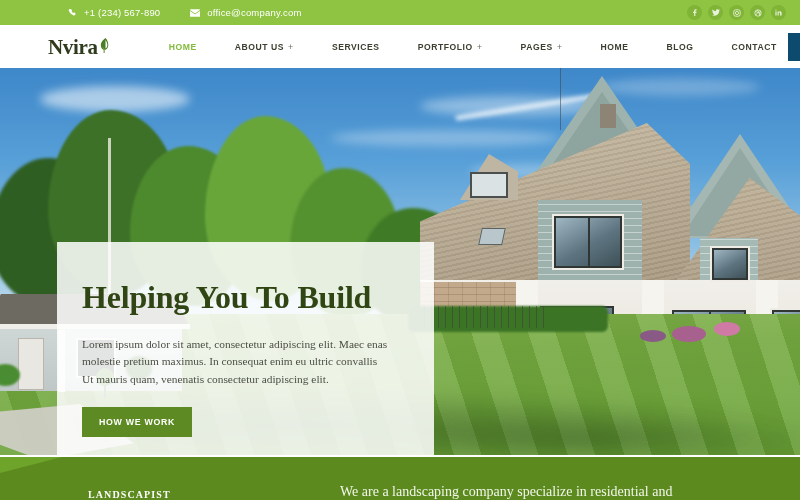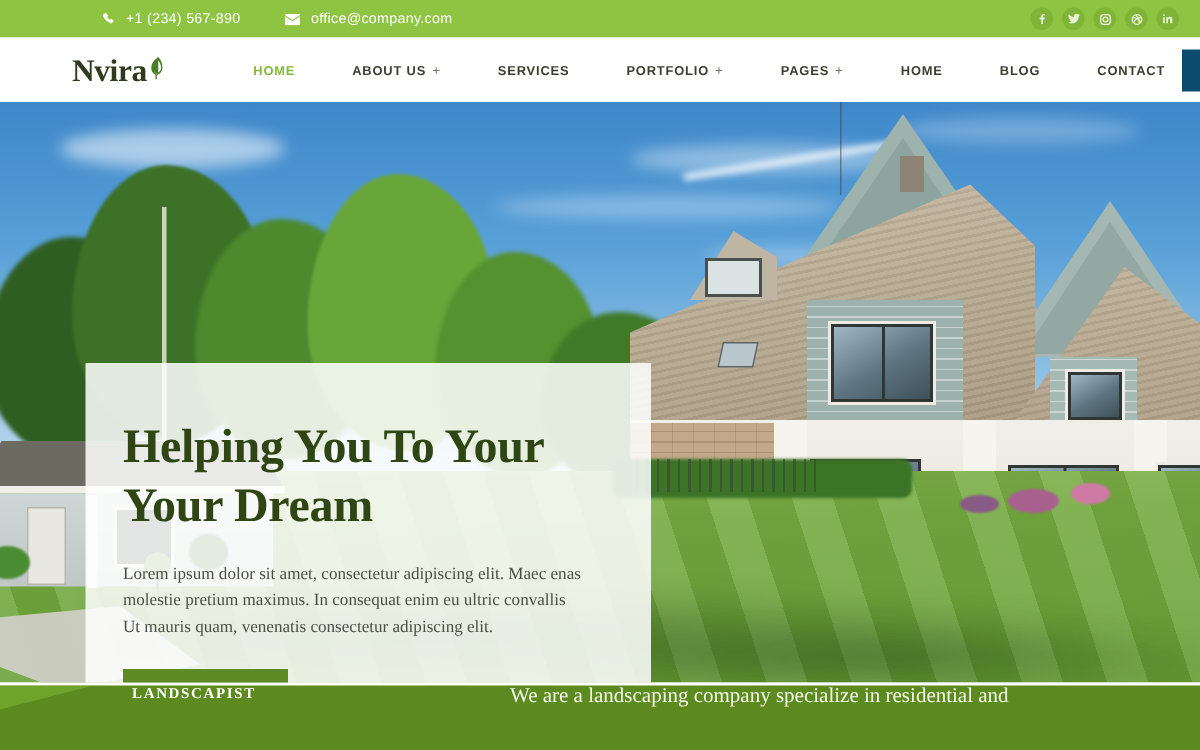--- a/index.html
+++ b/index.html
@@ -309,21 +309,21 @@
     font-size:8.8px; font-weight:bold; letter-spacing:.7px;
     padding:10px 17px;
     border:none; cursor:pointer;
   }
 
   
   .strip{
     position:absolute; left:0; top:457px;
     width:800px; height:43px;
     background:#5c8a1f;
-    display:flex; align-items:flex-start;
+    display:flex; align-items:flex-end;
     z-index:20;
   }
   .strip-left{
     width:340px; padding-left:88px;
     color:#ffffff;
     font-family:"Liberation Serif", serif;
     font-weight:bold; font-size:10px; letter-spacing:1.1px;
   }
   .strip-right{
     flex:1; padding-right:60px;
@@ -524,22 +524,21 @@
       <div class="bush b2"></div>
       <div class="topiary-stem"></div>
       <div class="topiary"></div>
     </div>
 
     <div class="path"></div>
   </div>
 
   <div class="hero-panel">
     <div class="hero-h1">
-      <div>Helping You To Your</div>
-      <div>Your Dream</div>
+      <div>Helping You To Build</div>
     </div>
     <div class="hero-p">Lorem ipsum dolor sit amet, consectetur adipiscing elit. Maec enas molestie pretium maximus. In consequat enim eu ultric convallis Ut mauris quam, venenatis consectetur adipiscing elit.</div>
     <button class="btn-how">HOW WE WORK</button>
   </div>
 </div>
 
 <div class="strip-bevel"></div>
 <div class="strip">
   <div class="strip-left">LANDSCAPIST</div>
   <div class="strip-right">We are a landscaping company specialize in residential and</div>

